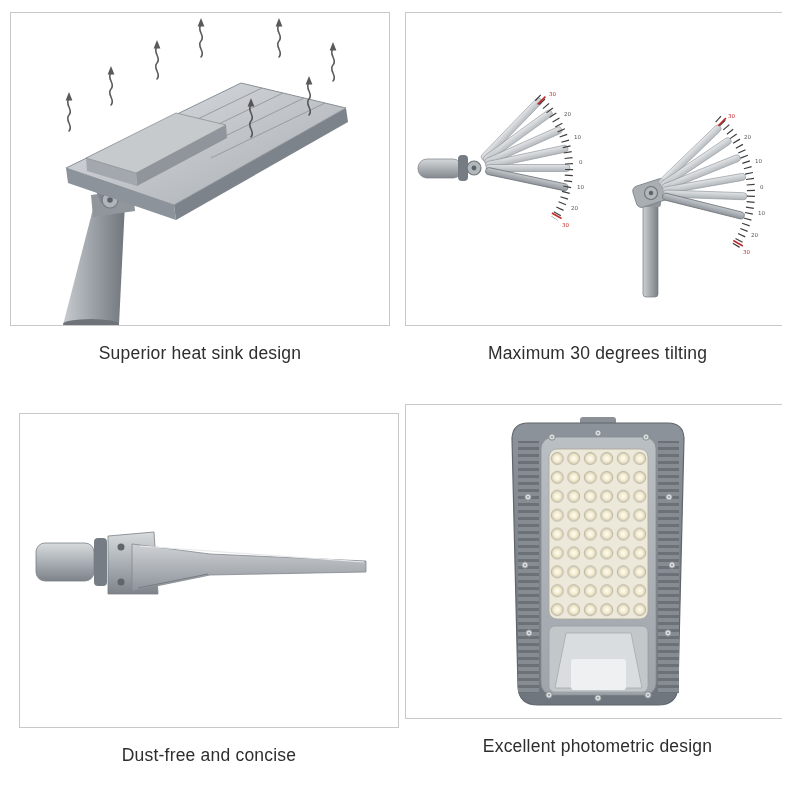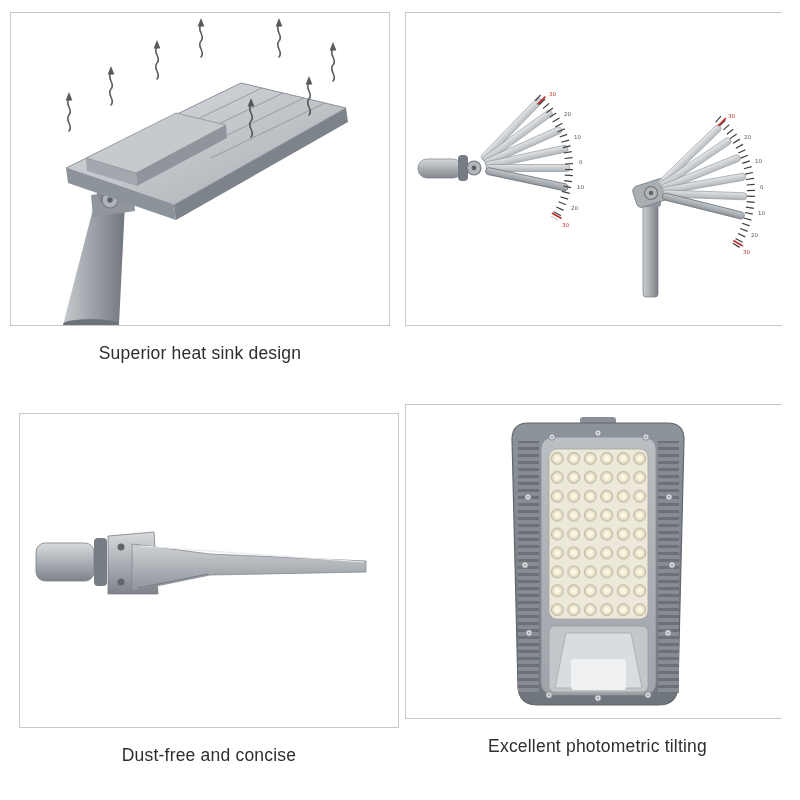--- a/index.html
+++ b/index.html
@@ -154,20 +154,21 @@
             <text x="338" y="126" font-size="5.5" fill="#555">20</text>
             <text x="349" y="150" font-size="5.5" fill="#555">10</text>
             <text x="354" y="176" font-size="5.5" fill="#555">0</text>
             <text x="352" y="202" font-size="5.5" fill="#555">10</text>
             <text x="345" y="224" font-size="5.5" fill="#555">20</text>
             <text x="337" y="241" font-size="5.5" fill="#c22a2a">30</text>
           </g>
         </g>
       </svg>
     </div>
+    <figcaption class="caption">Maximum 30 degrees tilting</figcaption>
   </figure>
 
   <figure class="panel p3" style="margin:9px;">
     <div class="frame" style="width:378px;height:313px;">
       <svg width="378" height="313" viewBox="0 0 378 313">
         <defs>
           <linearGradient id="g3cyl" x1="0" y1="0" x2="0" y2="1">
             <stop offset="0" stop-color="#d8dbdd"></stop>
               <stop offset="0.5" stop-color="#aab0b5"></stop>
               <stop offset="1" stop-color="#7d8389"></stop>
@@ -243,16 +244,16 @@
             <use href="#screw" transform="translate(266,160)"></use>
             <use href="#screw" transform="translate(123,228)"></use>
             <use href="#screw" transform="translate(262,228)"></use>
             <use href="#screw" transform="translate(143,290)"></use>
             <use href="#screw" transform="translate(192,293)"></use>
             <use href="#screw" transform="translate(242,290)"></use>
           </g>
         </g>
       </svg>
     </div>
-    <figcaption class="caption">Excellent photometric tilting</figcaption>
+    <figcaption class="caption">Excellent photometric design</figcaption>
   </figure>
 
 </div>
 
 </body></html>

